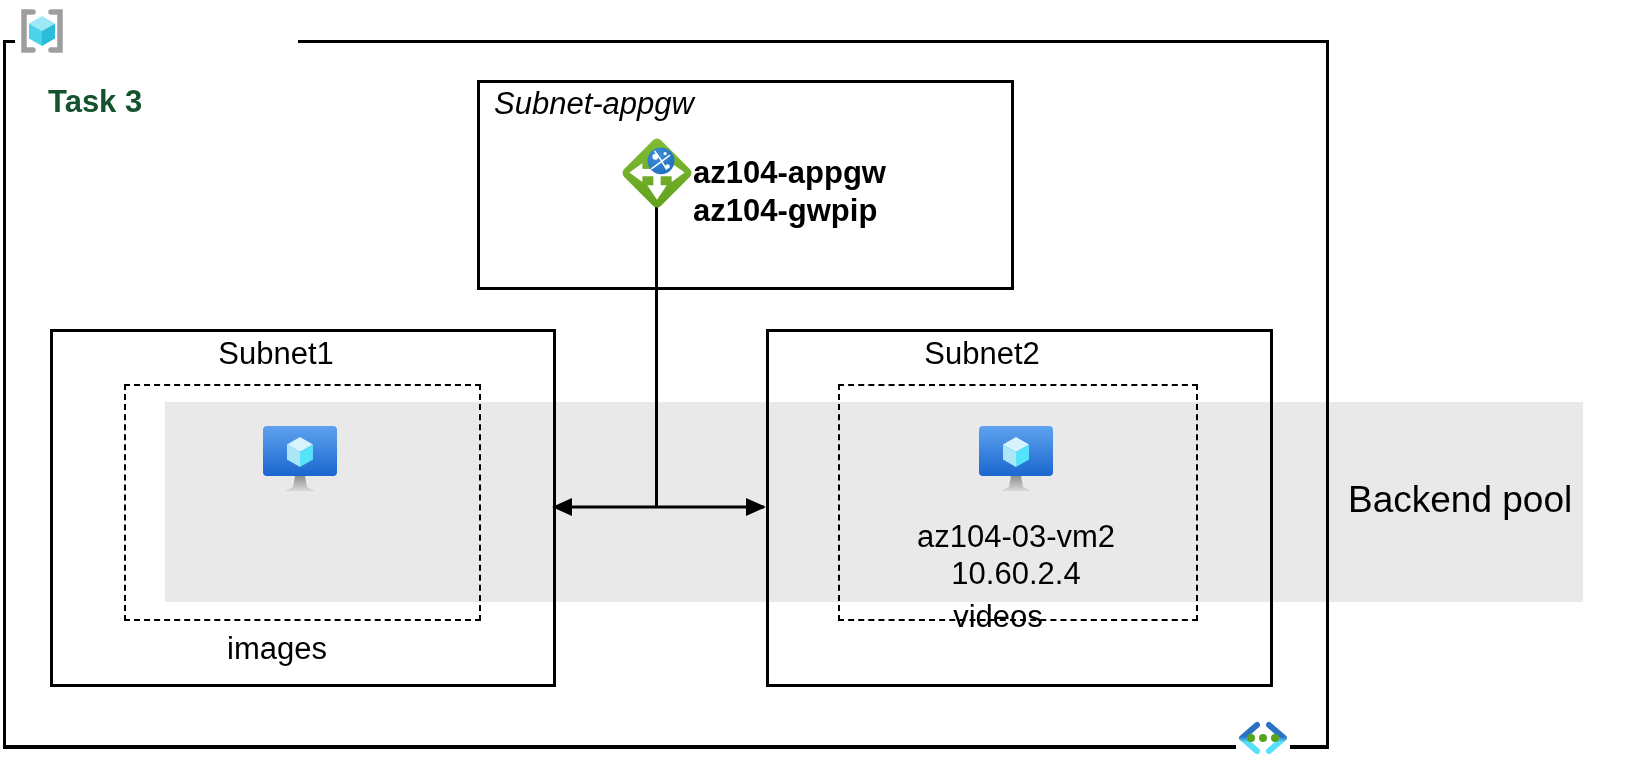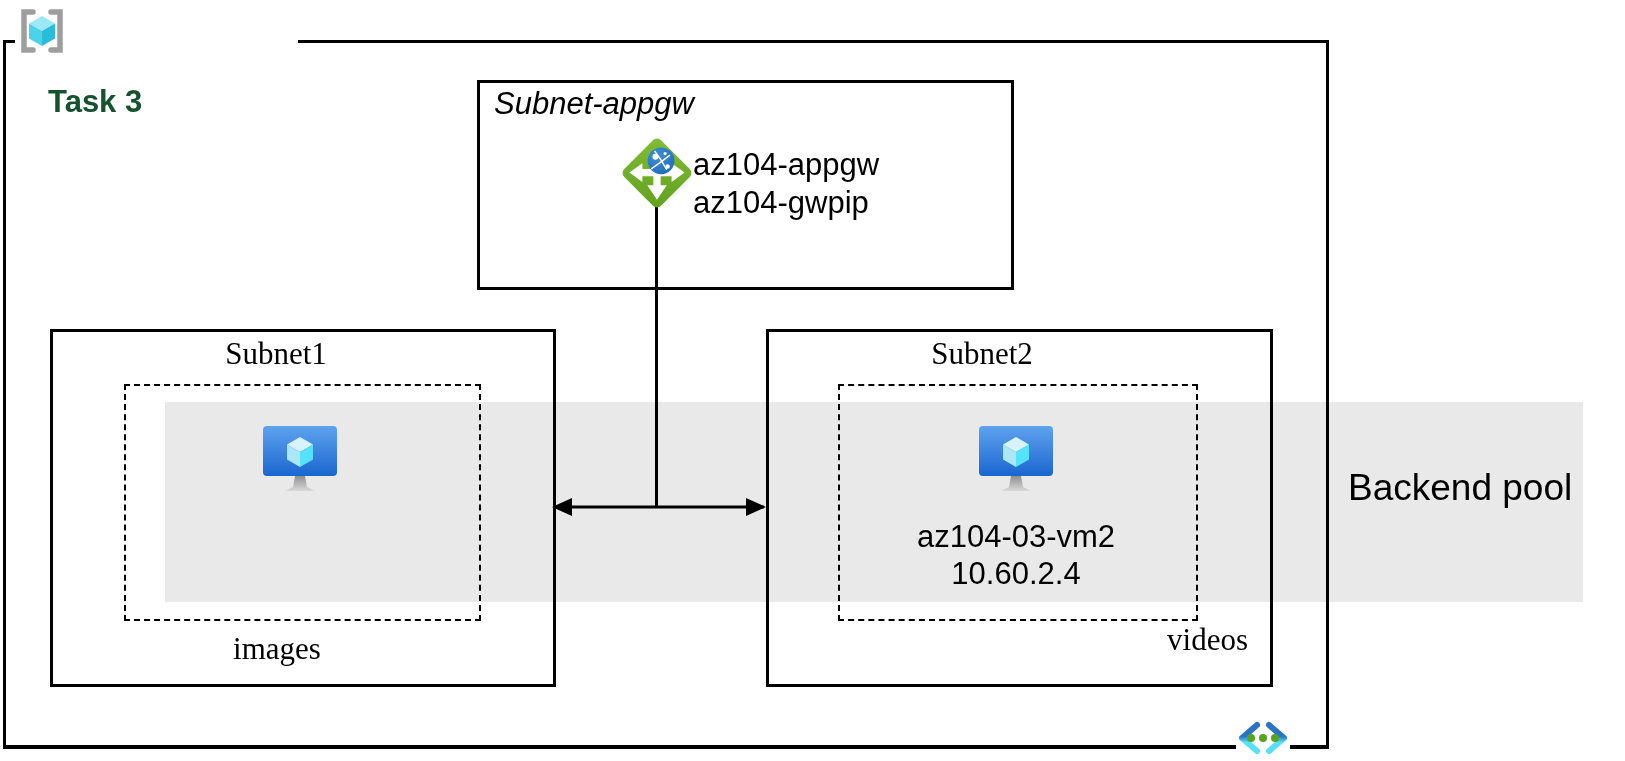--- a/index.html
+++ b/index.html
@@ -2,30 +2,30 @@
 <html><head>
 <meta charset="utf-8">
 <style>
   html,body{margin:0;padding:0;background:#fff;}
   .canvas{position:relative;width:1625px;height:761px;background:#fff;overflow:hidden;
           font-family:"Liberation Sans","DejaVu Sans",sans-serif;color:#000;}
   .abs{position:absolute;}
   .box{position:absolute;border:3px solid #000;background:transparent;}
   .dashedbox{position:absolute;border:2px dashed #000;background:transparent;}
   .lbl{position:absolute;font-size:31px;white-space:nowrap;line-height:1.15;}
-  .ctr{text-align:center;font-family:Liberation Serif, serif;}
+  .ctr{text-align:center;}
   .band{position:absolute;left:165px;top:402px;width:1418px;height:200px;background:#E9E9E9;}
   .rg-box{position:absolute;left:3px;top:40px;width:1320px;height:702px;
           border:3px solid #000;border-bottom-width:4px;background:transparent;}
   .rg-mask{position:absolute;left:15px;top:36px;width:283px;height:12px;background:#fff;}
   .rg-label{position:absolute;left:88px;top:16px;font-size:31px;}
   .task{position:absolute;left:48px;top:84px;font-size:31px;font-weight:bold;color:#14532d;}
   .vline{position:absolute;left:655px;top:206px;width:3px;height:301px;background:#000;}
   .vmtext{position:absolute;top:518px;font-size:31px;line-height:37px;text-align:center;}
-  .backend{position:absolute;left:1348px;top:467px;font-size:37px;white-space:nowrap;}
+  .backend{position:absolute;left:1348px;top:479px;font-size:37px;white-space:nowrap;}
 </style>
 </head>
 <body>
 
 <div class="canvas">
 
   <div class="band"></div>
   <div class="backend">Backend pool</div>
 
   <div class="rg-box"></div>
@@ -64,21 +64,21 @@
     <rect x="43.5" y="46" width="9" height="19" fill="#fff"></rect>
     <polygon points="36,63 60,63 48,81" fill="#fff"></polygon>
     <circle cx="53" cy="33" r="16.5" fill="url(#ag-globe)"></circle>
     <path d="M41 43 Q51 36 64 26" stroke="#fff" stroke-width="1.8" fill="none"></path>
     <path d="M45 21 Q53 31 60 44" stroke="#fff" stroke-width="1.8" fill="none"></path>
     <circle cx="46" cy="28" r="3.6" fill="#fff"></circle>
     <circle cx="61" cy="40" r="2.8" fill="#fff"></circle>
     <circle cx="58" cy="24" r="2" fill="#fff"></circle>
   </svg>
 
-  <div class="lbl" style="left:693px;top:146px;line-height:38px;">
+  <div class="lbl" style="left:693px;top:154px;line-height:38px;font-weight:bold;">
     <div>az104-appgw</div>
     <div>az104-gwpip</div>
   </div>
 
   <div class="box" style="left:50px;top:329px;width:500px;height:352px;"></div>
   <div class="lbl ctr" style="left:26px;top:336px;width:500px;">Subnet1</div>
   <div class="dashedbox" style="left:124px;top:384px;width:353px;height:233px;"></div>
 
   <svg class="abs" style="left:262px;top:426px;" width="76" height="72" viewBox="0 0 76 72">
     <defs>
@@ -117,21 +117,21 @@
     <rect x="1" y="0" width="74" height="50" rx="4" fill="url(#vm2-screen)"></rect>
     <polygon points="38,11 51,18.5 38,26 25,18.5" fill="#d7f3fd"></polygon>
     <polygon points="25,18.5 38,26 38,41 25,33.5" fill="#abe7f7"></polygon>
     <polygon points="51,18.5 38,26 38,41 51,33.5" fill="#55e3f9"></polygon>
     <path d="M33 50 L43 50 L45 61 L53 65 L23 65 L31 61 Z" fill="url(#vm2-stand)"></path>
   </svg>
   <div class="vmtext" style="left:838px;width:356px;">
     <div>az104-03-vm2</div>
     <div>10.60.2.4</div>
   </div>
-  <div class="lbl ctr" style="left:748px;top:622px;width:500px;text-align:right;">videos</div>
+  <div class="lbl ctr" style="left:748px;top:599px;width:500px;">videos</div>
 
   <svg class="abs" style="left:550px;top:494px;" width="218" height="26" viewBox="0 0 218 26">
     <line x1="4" y1="13" x2="214" y2="13" stroke="#000" stroke-width="3"></line>
     <polygon points="22,4 22,22 2,13" fill="#000"></polygon>
     <polygon points="196,4 196,22 216,13" fill="#000"></polygon>
   </svg>
 
   <svg class="abs" style="left:1231px;top:714px;" width="64" height="48" viewBox="0 0 64 48">
     <defs>
       <linearGradient id="vnet-grad" x1="0" y1="10" x2="0" y2="38" gradientUnits="userSpaceOnUse">

